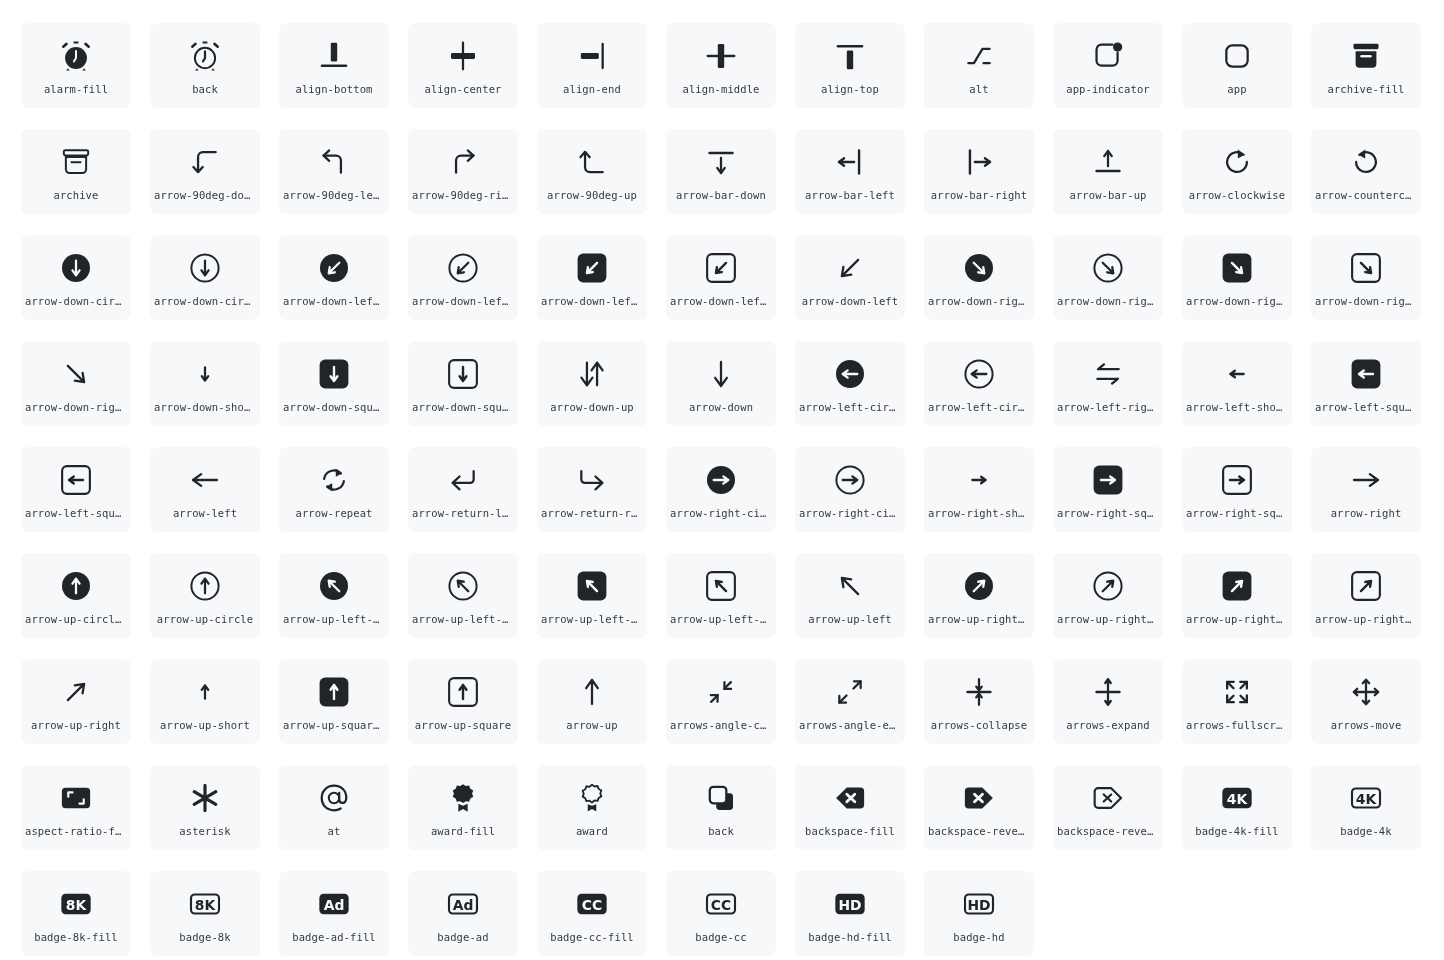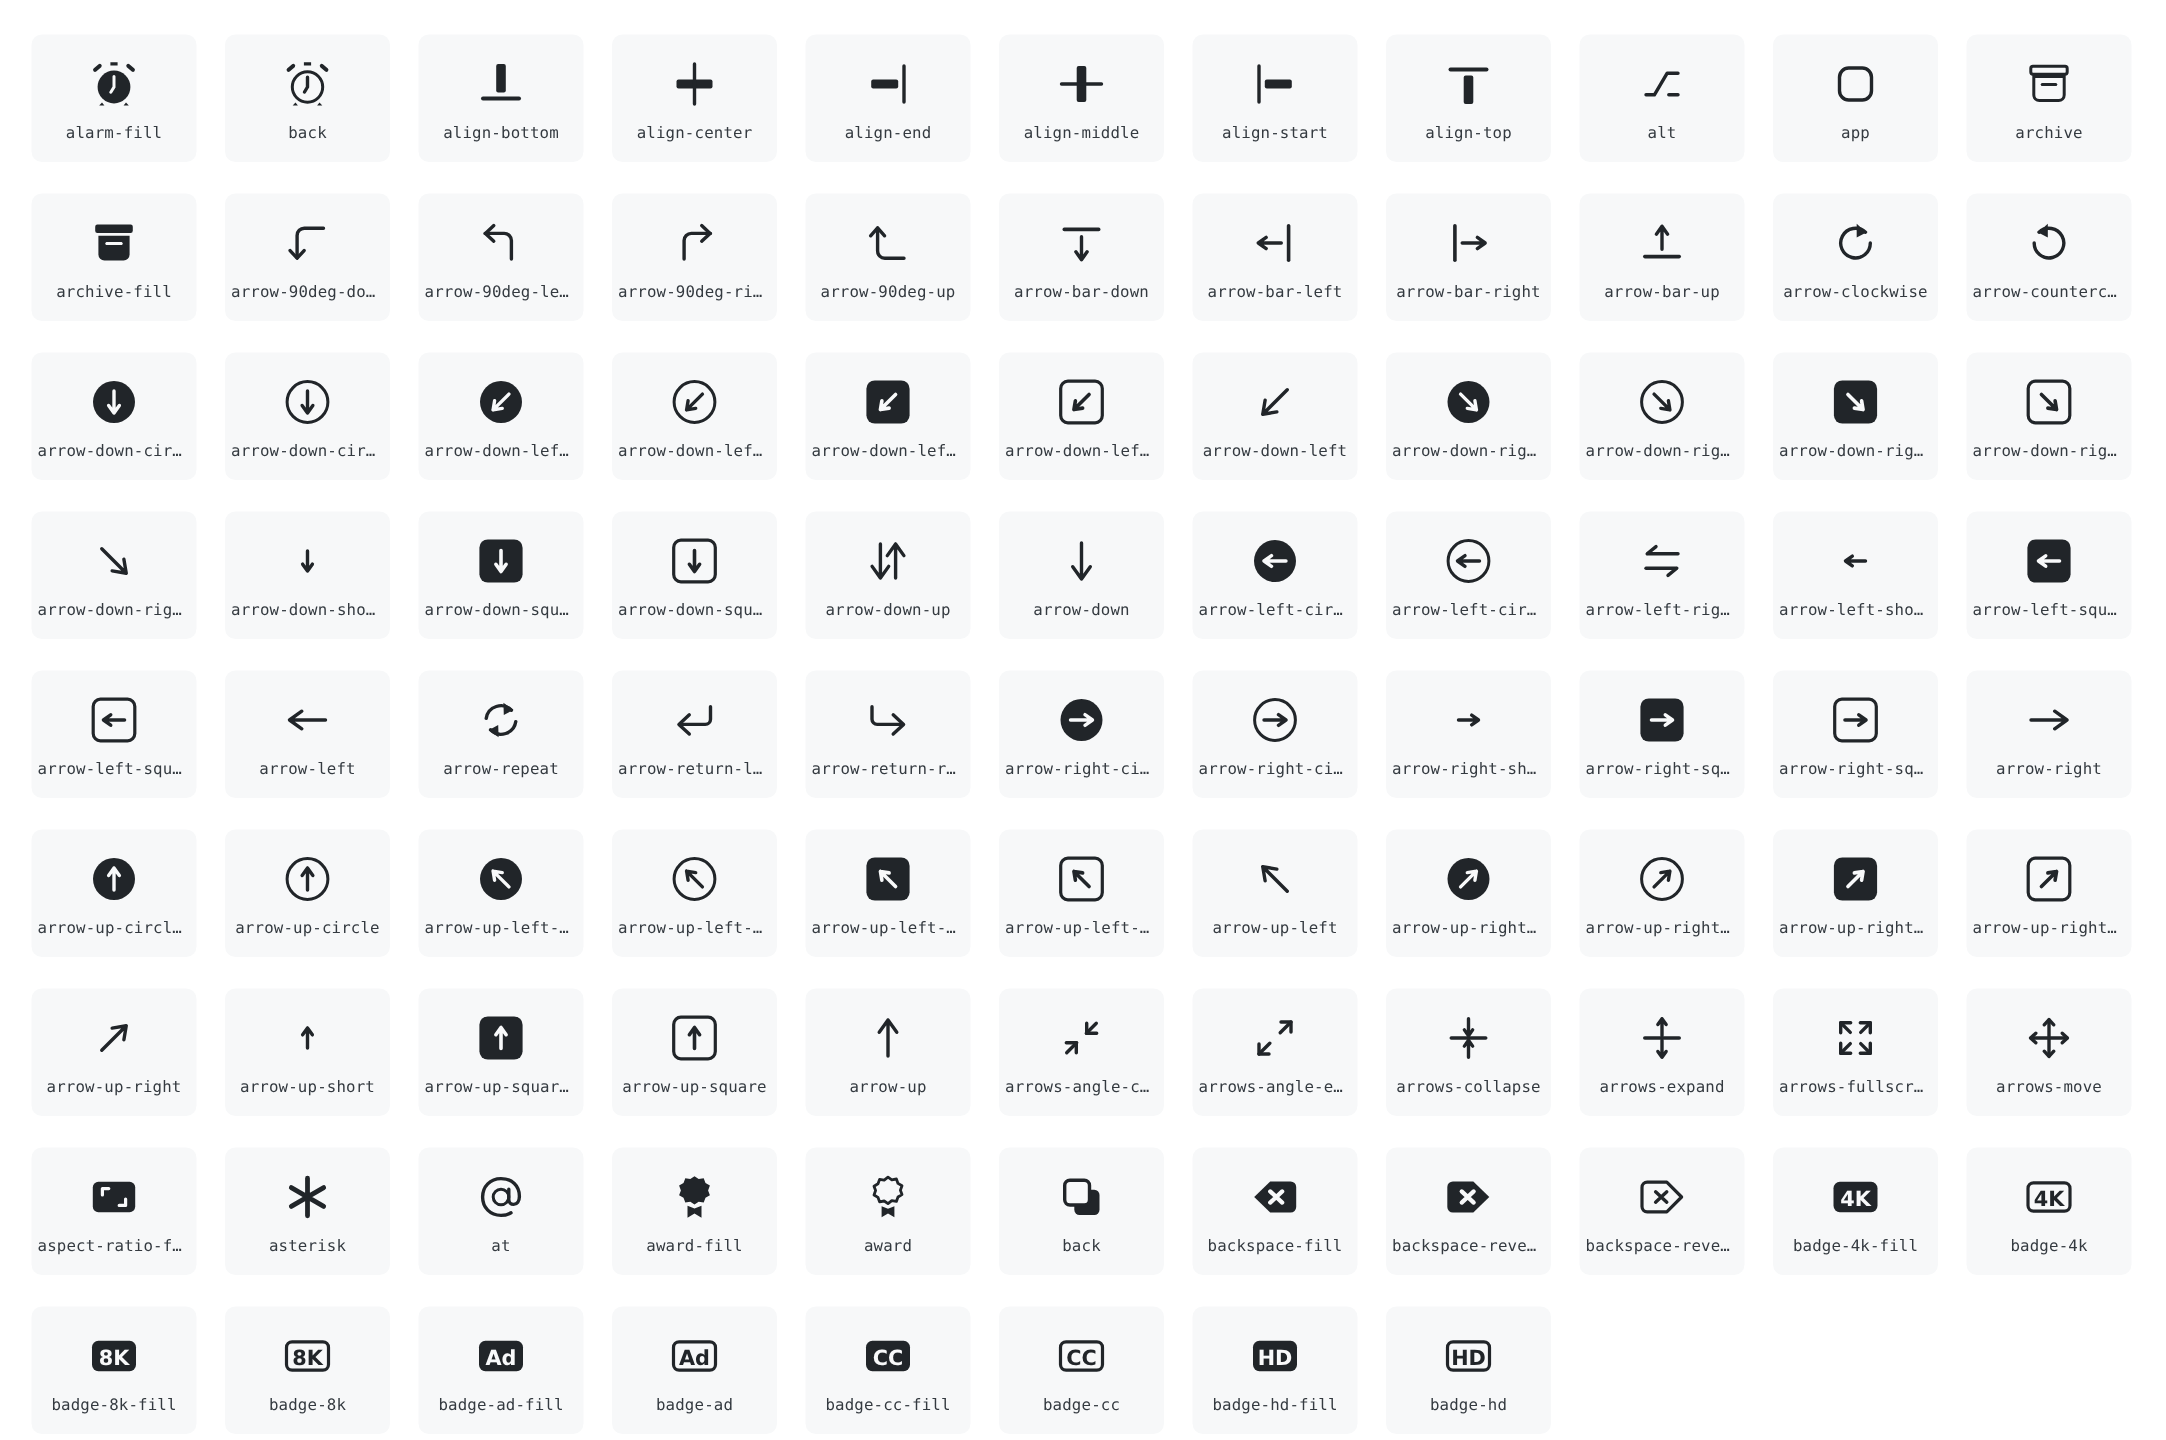--- a/index.html
+++ b/index.html
@@ -110,71 +110,71 @@
         <svg width="32" height="32" viewBox="0 0 24 24" xmlns="http://www.w3.org/2000/svg">
           <rect x="9.6" y="3" width="4.8" height="18" rx="1" fill="currentColor"></rect>
           <path d="M2 12h20" stroke="currentColor" stroke-width="1.7" stroke-linecap="round"></path>
         </svg>
       </div>
       <div class="icon-label">align-middle</div>
     </div>
     <div class="icon-tile">
       <div class="icon-art">
         <svg width="32" height="32" viewBox="0 0 24 24" xmlns="http://www.w3.org/2000/svg">
-          <rect x="6.9" y="9.8" width="13.5" height="4.4" rx="1" fill="currentColor"></rect>
-          <path d="M4 3v18" stroke="currentColor" stroke-width="1.7" stroke-linecap="round"></path>
-        </svg>
-      </div>
-      <div class="icon-label">align-start</div>
-    </div>
-    <div class="icon-tile">
-      <div class="icon-art">
-        <svg width="32" height="32" viewBox="0 0 24 24" xmlns="http://www.w3.org/2000/svg">
           <rect x="9.6" y="7.8" width="4.8" height="14.2" rx="1" fill="currentColor"></rect>
           <path d="M3 4.7h18" stroke="currentColor" stroke-width="2" stroke-linecap="round"></path>
         </svg>
       </div>
       <div class="icon-label">align-top</div>
     </div>
     <div class="icon-tile">
       <div class="icon-art">
         <svg width="32" height="32" viewBox="0 0 24 24" xmlns="http://www.w3.org/2000/svg">
           <path d="M4 17.4h4.2L14.6 6.6h5.4" stroke="currentColor" fill="none" stroke-width="1.7" stroke-linecap="round" stroke-linejoin="round"></path>
           <path d="M15.4 17.4h4.6" stroke="currentColor" fill="none" stroke-width="1.7" stroke-linecap="round" stroke-linejoin="round"></path>
         </svg>
       </div>
       <div class="icon-label">alt</div>
     </div>
     <div class="icon-tile">
       <div class="icon-art">
         <svg width="32" height="32" viewBox="0 0 24 24" xmlns="http://www.w3.org/2000/svg">
+          <path d="M15.4 3.4H7.2A3.8 3.8 0 0 0 3.4 7.2v8.2a3.8 3.8 0 0 0 3.8 3.8h8.2a3.8 3.8 0 0 0 3.8-3.8V9.6" stroke="currentColor" fill="none" stroke-width="1.7" stroke-linecap="round"></path>
+          <circle cx="19.2" cy="5.3" r="3.5" fill="currentColor"></circle>
+        </svg>
+      </div>
+      <div class="icon-label">app-indicator</div>
+    </div>
+    <div class="icon-tile">
+      <div class="icon-art">
+        <svg width="32" height="32" viewBox="0 0 24 24" xmlns="http://www.w3.org/2000/svg">
           <rect x="4" y="4" width="16" height="16" rx="4.6" stroke="currentColor" fill="none" stroke-width="1.7"></rect>
         </svg>
       </div>
       <div class="icon-label">app</div>
+    </div>
+    <div class="icon-tile">
+      <div class="icon-art">
+        <svg width="32" height="32" viewBox="0 0 24 24" xmlns="http://www.w3.org/2000/svg">
+          <rect x="2.6" y="2.8" width="18.8" height="4.2" rx="1.1" fill="currentColor"></rect>
+          <path fill="currentColor" d="M4.2 8.4h15.6v9.4a3 3 0 0 1-3 3H7.2a3 3 0 0 1-3-3V8.4zm4.3 3.1h7a.75.75 0 0 1 0 1.5h-7a.75.75 0 0 1 0-1.5z" fill-rule="evenodd"></path>
+          <path d="M8.5 12.2h7" stroke="#f8f9fa" stroke-width="1.5" stroke-linecap="round"></path>
+        </svg>
+      </div>
+      <div class="icon-label">archive-fill</div>
     </div>
     <div class="icon-tile">
       <div class="icon-art">
         <svg width="32" height="32" viewBox="0 0 24 24" xmlns="http://www.w3.org/2000/svg">
           <rect x="2.9" y="3.1" width="18.2" height="4" rx="1.1" stroke="currentColor" fill="none" stroke-width="1.5"></rect>
           <path d="M4.4 8.3h15.2v9.2a2.8 2.8 0 0 1-2.8 2.8H7.2a2.8 2.8 0 0 1-2.8-2.8V8.3z" stroke="currentColor" fill="none" stroke-width="1.5"></path>
           <path d="M8.6 12.2h6.8" stroke="currentColor" stroke-width="1.5" stroke-linecap="round"></path>
         </svg>
       </div>
       <div class="icon-label">archive</div>
-    </div>
-    <div class="icon-tile">
-      <div class="icon-art">
-        <svg width="32" height="32" viewBox="0 0 24 24" xmlns="http://www.w3.org/2000/svg">
-          <rect x="2.6" y="2.8" width="18.8" height="4.2" rx="1.1" fill="currentColor"></rect>
-          <path fill="currentColor" d="M4.2 8.4h15.6v9.4a3 3 0 0 1-3 3H7.2a3 3 0 0 1-3-3V8.4zm4.3 3.1h7a.75.75 0 0 1 0 1.5h-7a.75.75 0 0 1 0-1.5z" fill-rule="evenodd"></path>
-          <path d="M8.5 12.2h7" stroke="#f8f9fa" stroke-width="1.5" stroke-linecap="round"></path>
-        </svg>
-      </div>
-      <div class="icon-label">archive-fill</div>
     </div>
     <div class="icon-tile">
       <div class="icon-art">
         <svg width="32" height="32" viewBox="0 0 24 24" xmlns="http://www.w3.org/2000/svg">
           <path d="M20 4.6h-9.6a3.6 3.6 0 0 0-3.6 3.6v11.2" stroke="currentColor" fill="none" stroke-width="1.7" stroke-linecap="round" stroke-linejoin="round"></path>
           <path d="M3.3 15.8 6.8 19.6l3.5-3.8" stroke="currentColor" fill="none" stroke-width="1.7" stroke-linecap="round" stroke-linejoin="round"></path>
         </svg>
       </div>
       <div class="icon-label">arrow-90deg-down</div>
     </div>

